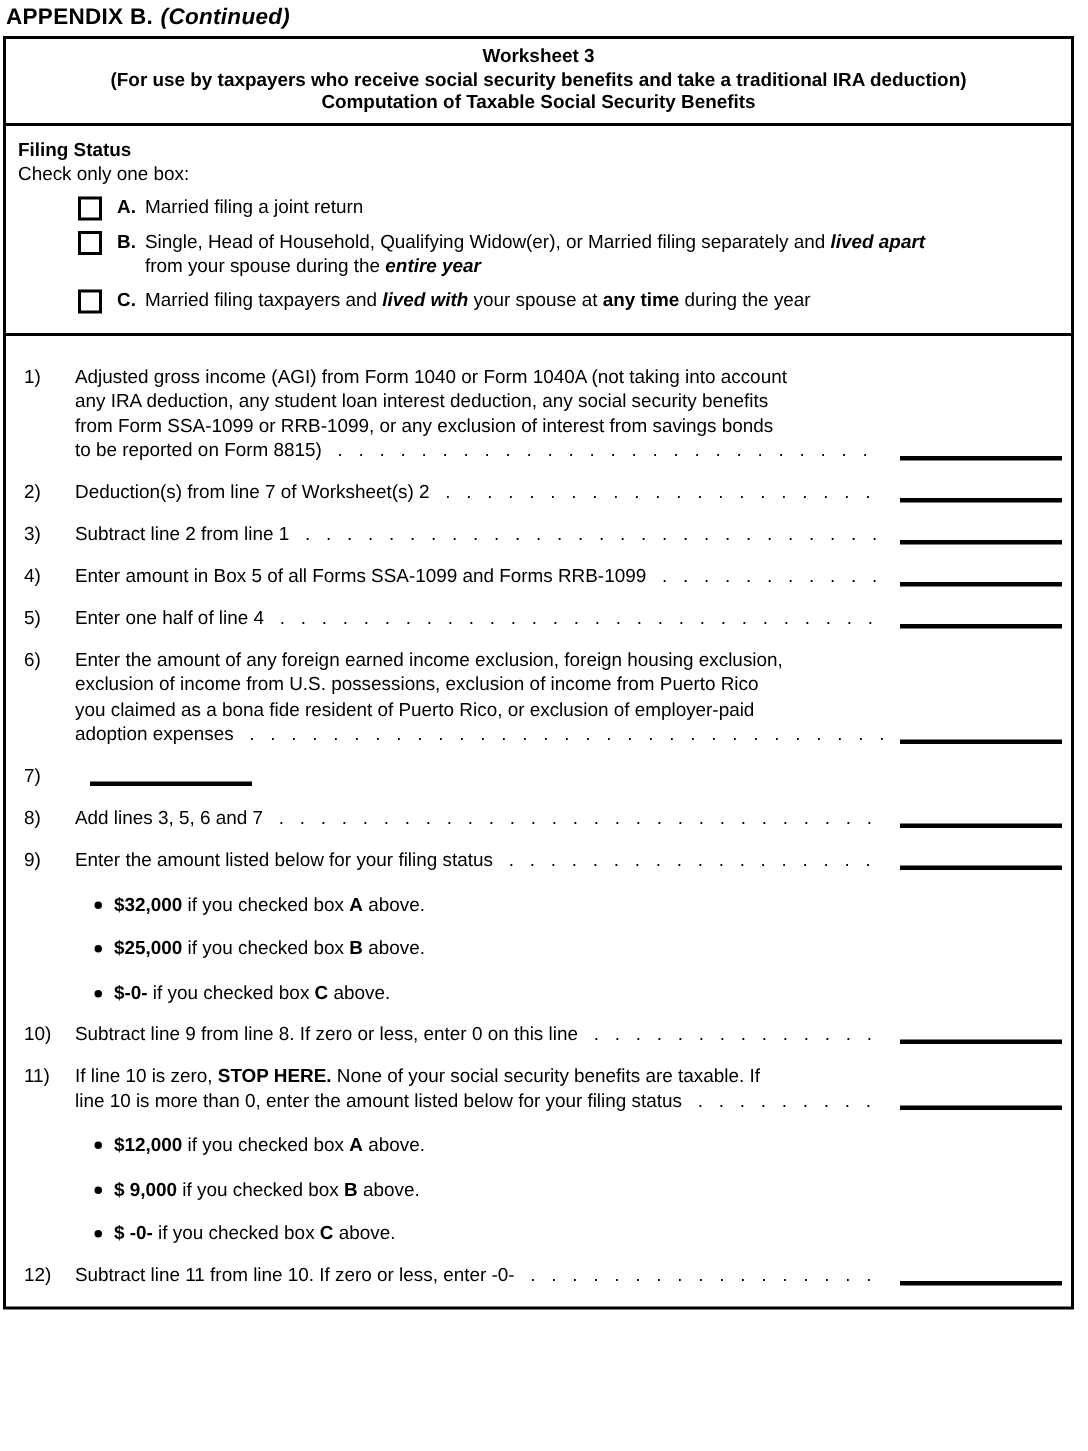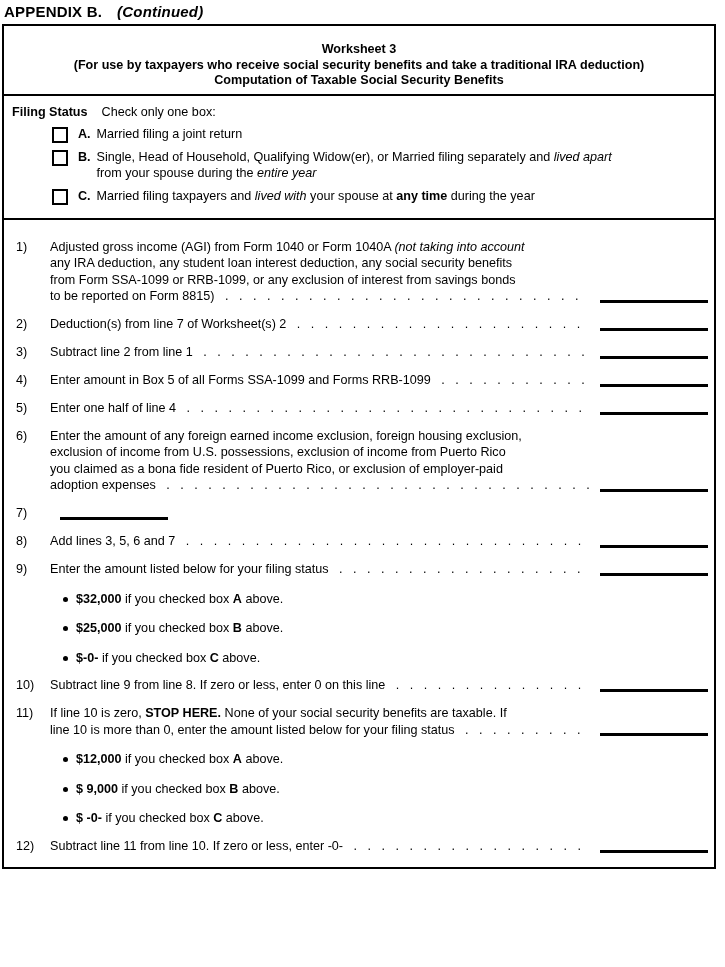--- a/index.html
+++ b/index.html
@@ -5,37 +5,37 @@
   html,body{margin:0;padding:0;background:#fff;}
   body{
     width:725px;height:967px;overflow:hidden;
     font-family:"Liberation Sans","DejaVu Sans",sans-serif;
     color:#000;-webkit-font-smoothing:none;
   }
   .page-header{
     margin:3px 0 4px 4px;
     font-size:15px;font-weight:bold;letter-spacing:.2px;
   }
-  .page-header .cont{font-style:italic;margin-left:15px;}
+  .page-header .cont{font-style:italic;margin-left:5px;}
   .worksheet-box{
     margin-left:2px;width:710px;
     border:2px solid #000;
   }
   .title-section{
     border-bottom:2px solid #000;
     text-align:center;font-weight:bold;
     font-size:12.6px;line-height:15.6px;
-    padding:16px 6px 5px;
+    padding:4px 6px 5px;
   }
   .filing-section{
     border-bottom:2px solid #000;
     padding:8px 10px 13px 8px;
     font-size:12.6px;line-height:16px;
   }
-  .fs-header{display:flex;}
+  .fs-header{display:flex;flex-direction:column;}
   .fs-label{font-weight:bold;margin-right:14px;white-space:nowrap;}
   .fs-row{display:flex;align-items:flex-start;margin:6px 0 0 40px;}
   .checkbox{
     width:12px;height:12px;border:2px solid #000;background:#fff;
     flex:none;margin:1px 10px 0 0;cursor:pointer;
   }
   .fs-letter{font-weight:bold;margin-right:6px;white-space:nowrap;}
   .fs-text{line-height:16.5px;}
   .main-section{
     padding:19px 6px 12px 12px;
@@ -50,22 +50,22 @@
     align-self:flex-end;margin-bottom:2px;
     border-bottom:3px solid #000;
   }
   .dots{word-spacing:7px;white-space:normal;}
   .bullet-row{display:flex;align-items:flex-start;margin:13px 0 0 47px;line-height:16.5px;}
   .bullet-dot{
     flex:none;width:5px;height:5px;border-radius:50%;
     background:#000;margin:6px 8px 0 0;
   }
   .sg-b{font-weight:bold;}
-  .sg-i{font-style:italic;}
-  .sg-bi{font-weight:normal;font-style:italic;}
+  .sg-i{}
+  .sg-bi{font-weight:bold;font-style:italic;}
 </style>
 </head>
 <body>
 
 <div class="page-header">
   <span>APPENDIX B.</span><span class="cont">(Continued)</span>
 </div>
 
 <div class="worksheet-box">
 

